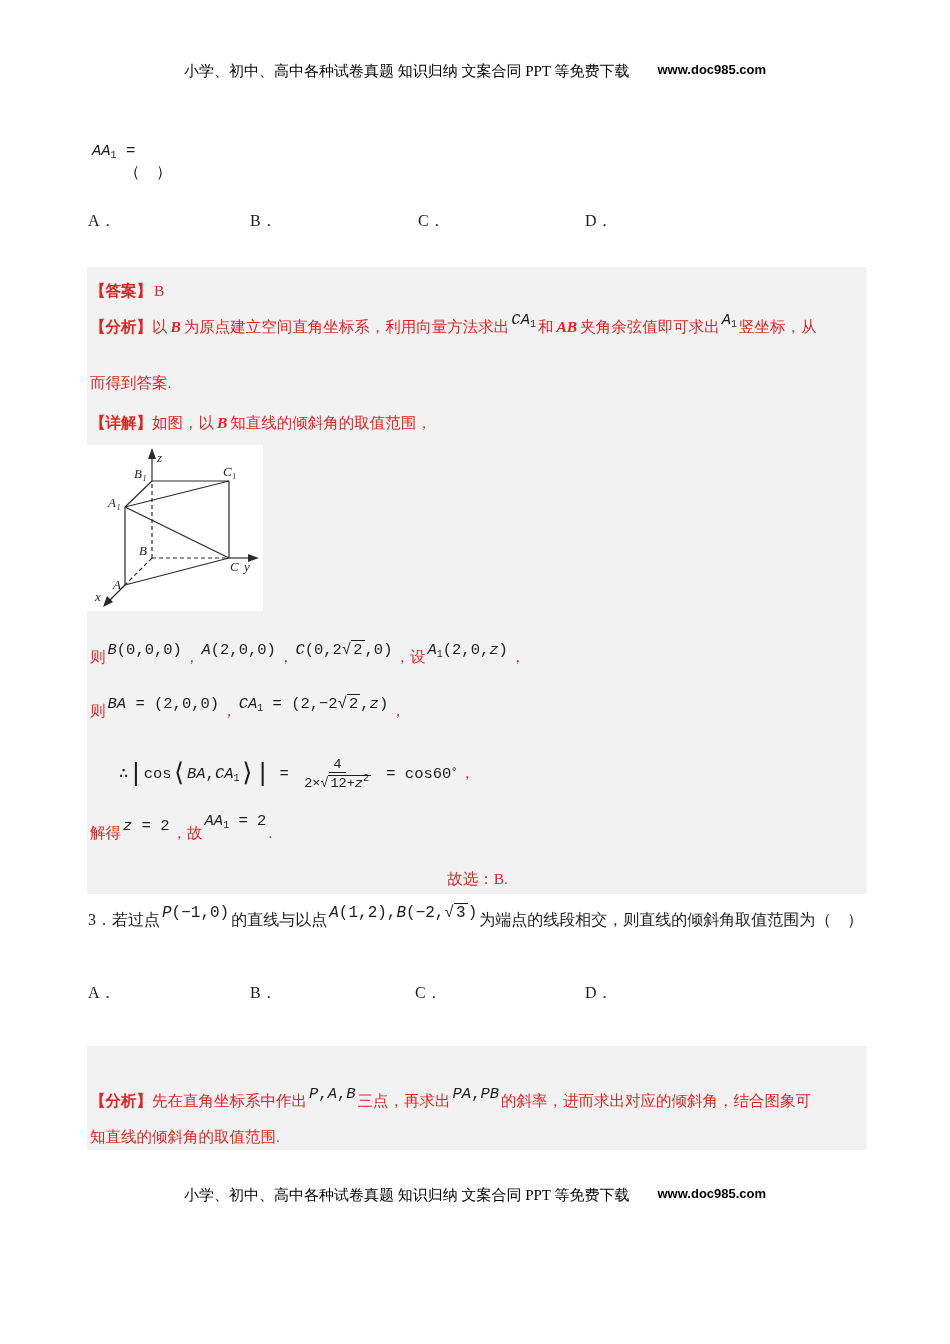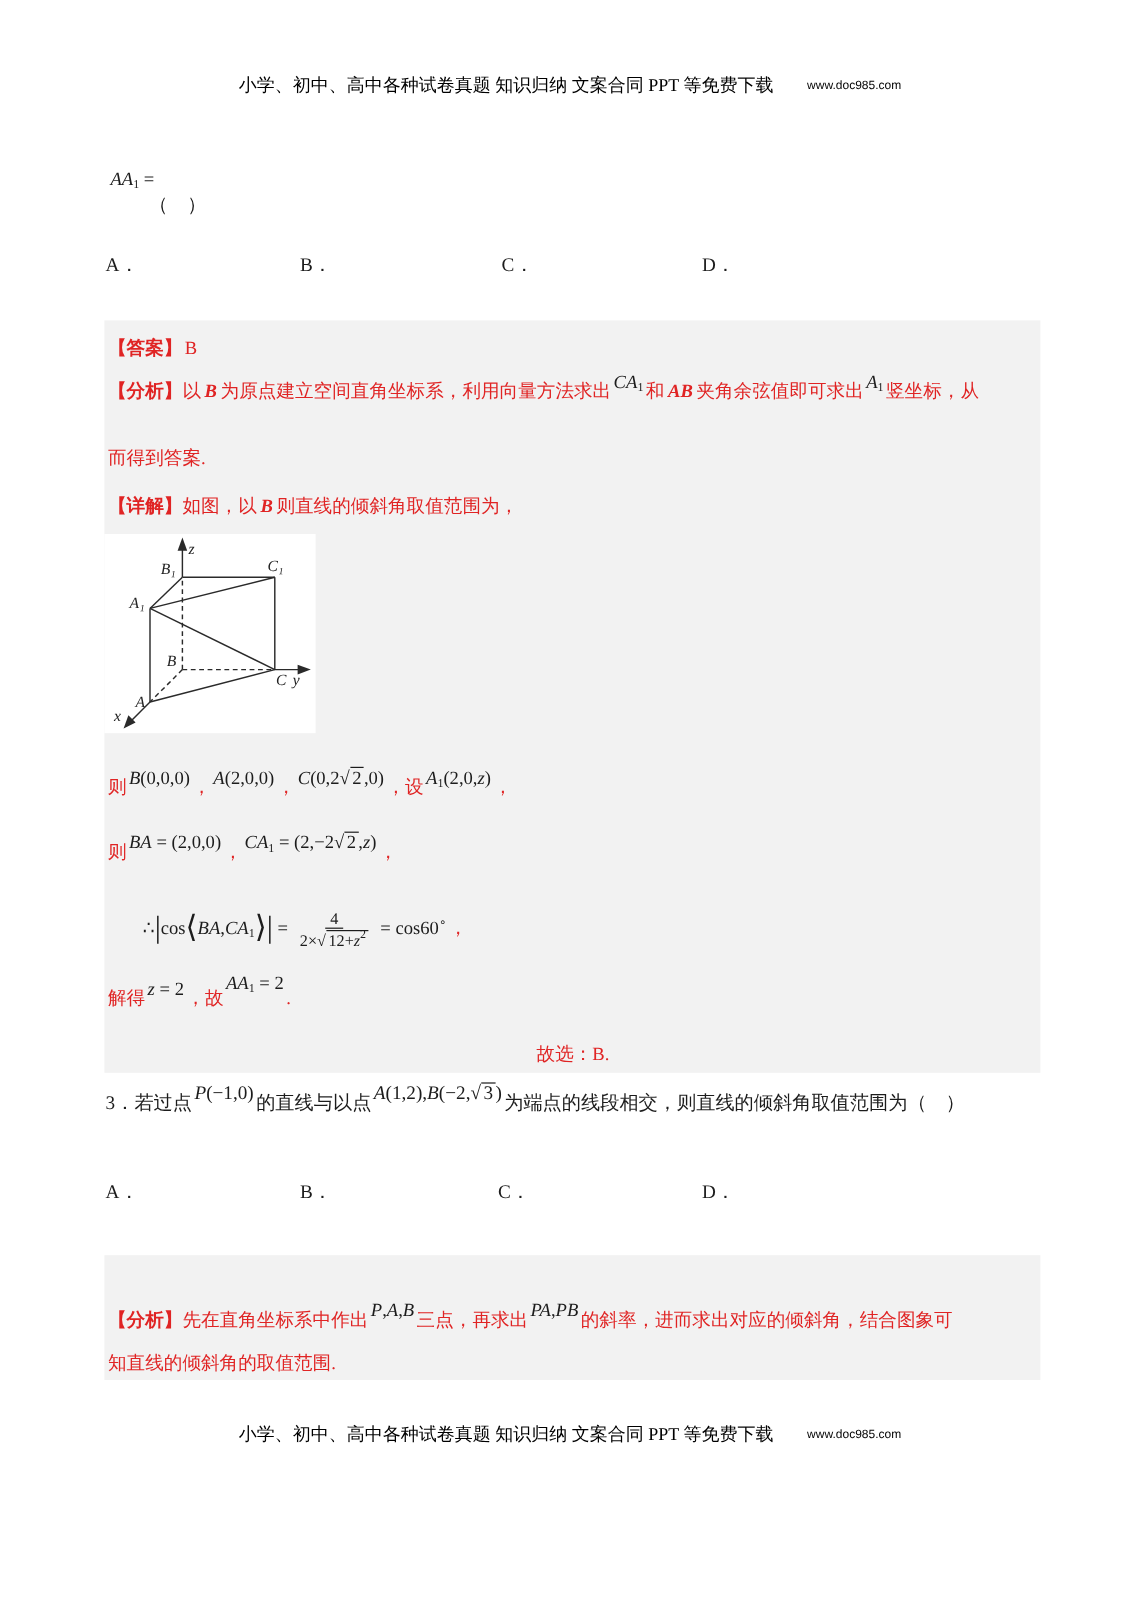--- a/index.html
+++ b/index.html
@@ -2,38 +2,38 @@
 <html><head>
 <meta charset="utf-8">
 <style>
   :root{ --red:#e02424; --ink:#1c1c1c; --gray:#f2f2f2; }
   html,body{margin:0;padding:0;}
   body{background:#fff;font-family:"Liberation Serif",serif;color:var(--ink);}
   .page{position:relative;width:950px;height:1344px;background:#fff;overflow:hidden;}
   .abs{position:absolute;}
 
   
-  .hf{left:0;width:950px;display:flex;justify-content:center;align-items:center;gap:28px;font-size:15px;color:#000;}
-  .hf .url{font-family:"Liberation Sans",sans-serif;font-weight:normal;font-size:10px;}
+  .hf{left:0;width:950px;display:flex;justify-content:center;align-items:flex-start;gap:28px;font-size:15px;color:#000;}
+  .hf .url{font-family:"Liberation Sans",sans-serif;font-weight:bold;font-size:13px;}
 
   
   .graypanel{background:var(--gray);}
 
   
   .par{position:absolute;left:90px;width:775px;font-size:15.5px;line-height:30px;}
   .p-ana1{line-height:34px;}
   .p-m3{line-height:56px;}
 
   
   .seg-lbl{color:var(--red);font-weight:bold;}
   .seg-cn{color:var(--red);}
   .seg-ans{color:var(--red);padding-left:2px;}
   .seg-blk{color:var(--ink);}
   .seg-mr{color:var(--red);font-style:italic;font-weight:bold;padding:0 3px;}
-  .seg-m,.seg-mu,.seg-mu2{color:var(--ink);font-family:Liberation Serif, serif;padding:0 2px;}
+  .seg-m,.seg-mu,.seg-mu2{color:var(--ink);font-family:Liberation Mono, monospace;padding:0 2px;}
   .seg-mu{position:relative;top:-8px;display:inline-block;}
   .seg-mu2{position:relative;top:-13px;display:inline-block;}
 
   
   .mi{font-style:italic;}
   .mr{}
   .msub{font-size:10px;vertical-align:-3px;}
   .msup{font-size:10px;vertical-align:6px;}
   .msqrt{white-space:nowrap;}
   .rsign{}
@@ -76,21 +76,21 @@
     <div class="opt" style="left:250px;"><span class="opt-label">B．</span><span class="opt-math"><span class="seg-undefined"></span></span></div>
     <div class="opt" style="left:418px;"><span class="opt-label">C．</span><span class="opt-math"><span class="seg-undefined"></span><span class="seg-undefined"></span></span></div>
     <div class="opt" style="left:585px;"><span class="opt-label">D．</span><span class="opt-math"><span class="seg-undefined"></span><span class="seg-undefined"></span></span></div>
   </div>
 
   <div class="graypanel abs" style="left:87px;top:267px;width:780px;height:627px;"></div>
 
   <div class="par" style="top:276px;"><span class="seg-lbl">【答案】</span><span class="seg-ans">B</span></div>
   <div class="par p-ana1" style="top:310px;"><span class="seg-lbl">【分析】</span><span class="seg-cn">以</span><span class="seg-mr">B</span><span class="seg-cn">为原点建立空间直角坐标系，利用向量方法求出</span><span class="seg-mu"><span class="mi">CA</span><span class="msub">1</span></span><span class="seg-cn">和</span><span class="seg-mr">AB</span><span class="seg-cn">夹角余弦值即可求出</span><span class="seg-mu"><span class="mi">A</span><span class="msub">1</span></span><span class="seg-cn">竖坐标，从</span></div>
   <div class="par" style="top:368px;"><span class="seg-cn">而得到答案.</span></div>
-  <div class="par" style="top:408px;"><span class="seg-lbl">【详解】</span><span class="seg-cn">如图，以</span><span class="seg-mr">B</span><span class="seg-cn">则直线的倾斜角取值范围为，</span></div>
+  <div class="par" style="top:408px;"><span class="seg-lbl">【详解】</span><span class="seg-cn">如图，以</span><span class="seg-mr">B</span><span class="seg-cn">知直线的倾斜角的取值范围，</span></div>
 
   <div class="figure">
     <svg width="176" height="166" viewBox="0 0 176 166">
       <g stroke="#2a2a2a" stroke-width="1.2" fill="none">
 
         <line x1="65" y1="113" x2="65" y2="36" stroke-dasharray="4 3"></line>
         <line x1="65" y1="36" x2="65" y2="10"></line>
 
         <line x1="65" y1="113" x2="142" y2="113" stroke-dasharray="4 3"></line>
         <line x1="65" y1="113" x2="38" y2="140" stroke-dasharray="4 3"></line>

